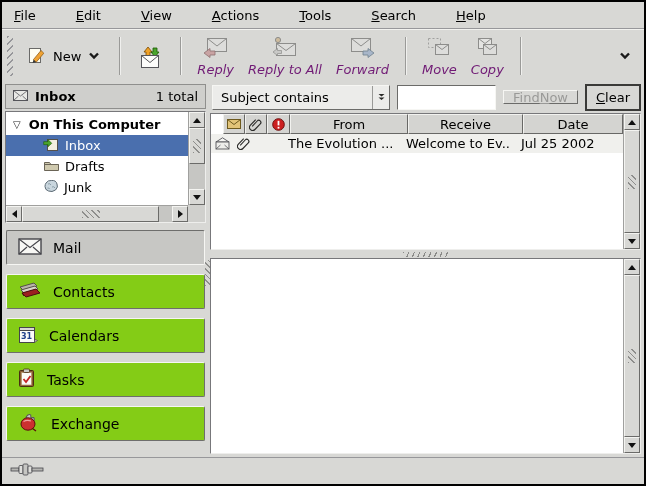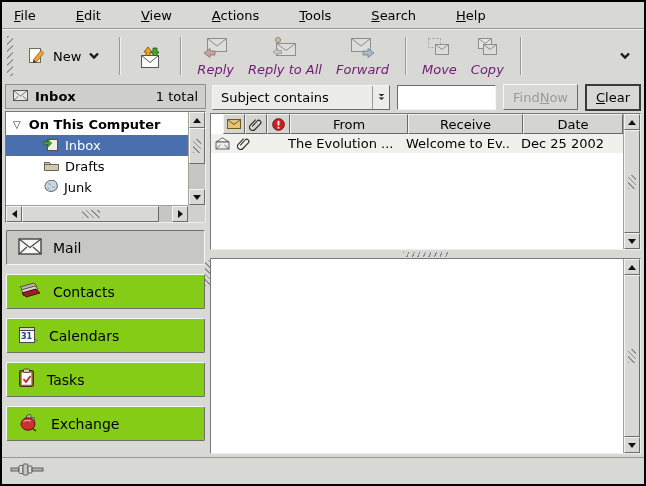--- a/index.html
+++ b/index.html
@@ -78,21 +78,21 @@
   
   .search-row{height:26px;flex:none;display:flex;align-items:center;gap:7px;margin:0 0 3px 2px;}
   .combo{width:178px;height:25px;flex:none;background:#ececea;
     border:1px solid;border-color:#f6f6f3 #6b6b69 #6b6b69 #f6f6f3;
     display:flex;align-items:center;padding-left:8px;cursor:default;}
   .combo-arrow{margin-left:auto;width:17px;align-self:stretch;border-left:1px solid #9a9a98;
     display:flex;align-items:center;justify-content:center;}
   .search-input{flex:1;height:25px;min-width:40px;background:#fff;
     border:1px solid;border-color:#6b6b69 #f6f6f3 #f6f6f3 #6b6b69;
     font:inherit;padding:0 5px;outline:none;}
-  .btn{height:26px;padding:0 9px;background:#d8d8d5;
+  .btn{height:14px;padding:0 9px;background:#d8d8d5;
     border:1px solid;border-color:#f6f6f3 #6b6b69 #6b6b69 #f6f6f3;
     font:inherit;display:flex;align-items:center;white-space:nowrap;cursor:default;}
   .btn.disabled{color:#9a9a98;}
   .btn.default-btn{border:2px solid #3a3a38;height:27px;}
   
   .list-pane{height:137px;flex:none;background:#fff;
     border:1px solid;border-color:#77777a #eeeeec #eeeeec #77777a;
     display:flex;min-height:0;}
   .list-main{flex:1;display:flex;flex-direction:column;min-width:0;}
   .list-header{height:20px;display:flex;flex:none;margin-left:12px;}
@@ -424,21 +424,21 @@
               </svg>
             </div>
             <div class="lcell" style="width:22px;">
               <svg width="14" height="13" viewBox="0 0 14 13">
                 <path d="M3.2 8.4l5-5.4a2.1 2.1 0 0 1 3.1 2.9l-5.4 5.6a3.1 3.1 0 0 1-4.5-4.3l5.3-5.5" fill="none" stroke="#2a2a28" stroke-width="1.1"></path>
               </svg>
             </div>
             <div class="lcell" style="width:23px;"></div>
             <div class="lcell text" style="width:118px;text-align:right;">The Evolution ...</div>
             <div class="lcell text" style="width:115px;">Welcome to Ev...</div>
-            <div class="lcell text" style="flex:1;">Dec 25 2002</div>
+            <div class="lcell text" style="flex:1;">Jul 25 2002</div>
           </div>
           <div class="list-rest"></div>
         </div>
         <div class="vscroll">
           <div class="sb-btn">
               <span class="tri-u"></span>
             </div>
           <div class="sb-thumb grow">
               <span class="sb-grip-v"></span>
             </div>

